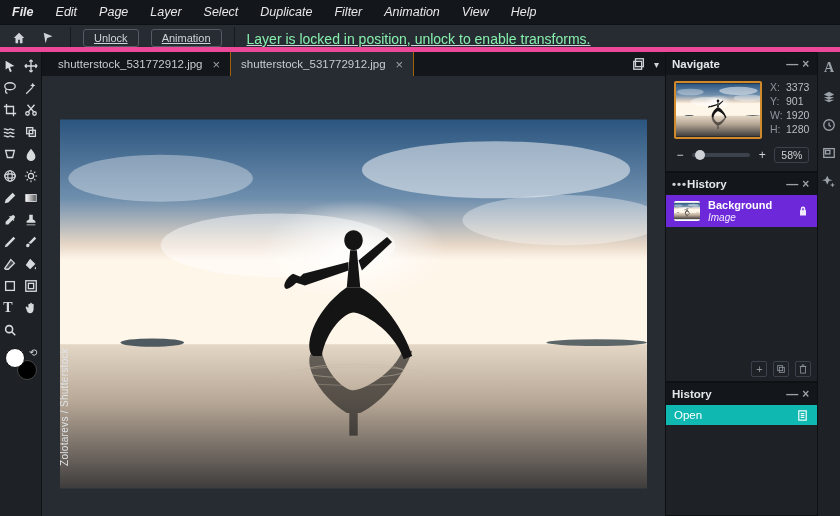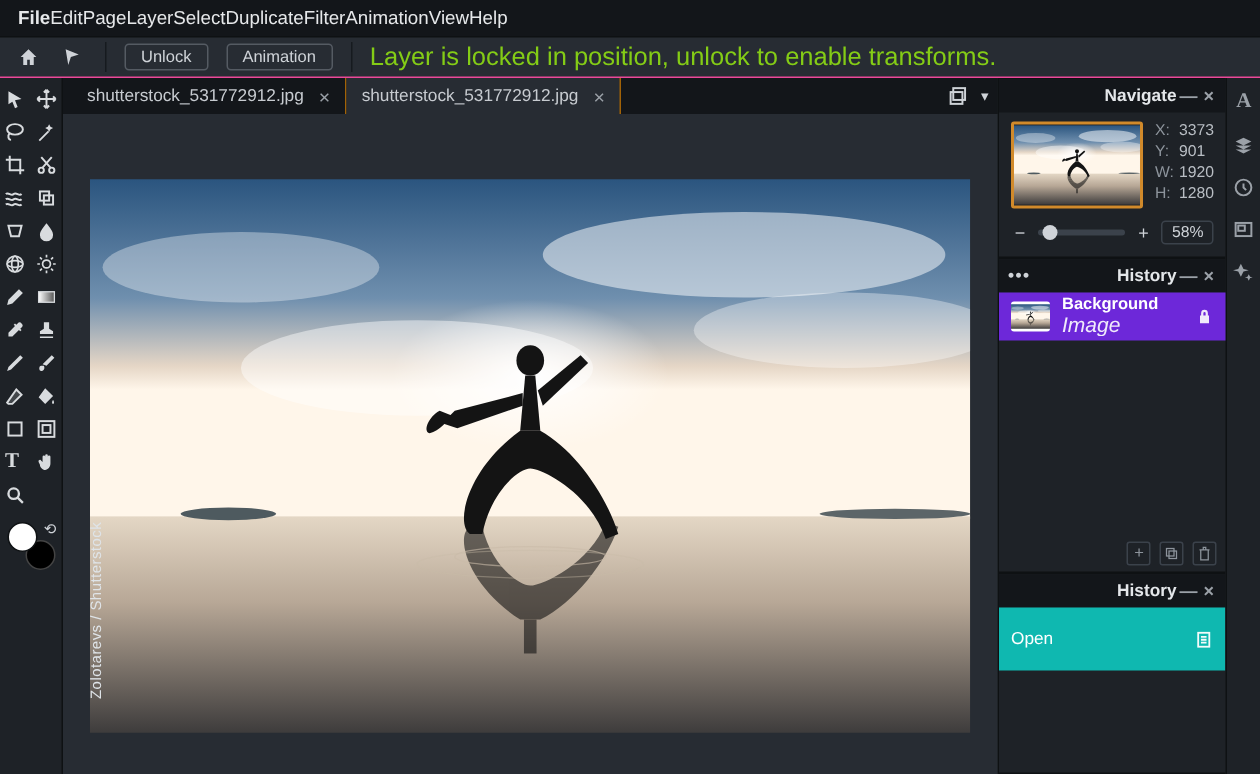--- a/index.html
+++ b/index.html
@@ -1,28 +1,28 @@
 <!DOCTYPE html>
 <html><head>
 <meta charset="utf-8">
 <style>
   * { box-sizing: border-box; margin: 0; padding: 0; font-family: -apple-system, BlinkMacSystemFont, "Segoe UI", Arial, sans-serif; user-select: none; }
   body { background: #1f2327; color: #d0d4d8; font-size: 12px; width: 840px; height: 516px; overflow: hidden; display: flex; flex-direction: column; }
 
   
-  .menubar { height: 24px; background: #13161a; display: flex; align-items: center; padding: 0 12px; font-size: 12.5px; color: #e6e8ea; }
+  .menubar { height: 24px; background: #13161a; display: flex; align-items: center; padding: 0 12px; gap: 22px; font-size: 12.5px; color: #e6e8ea; font-style: italic; }
   .menubar span { cursor: pointer; }
   .menubar span.bold { font-weight: 600; }
 
   
-  .optionbar { height: 28px; background: #272c33; border-top: 1px solid #0e1113; border-bottom: 1px solid #ec4899; display: flex; align-items: center; padding: 0 10px; gap: 12px; }
+  .optionbar { height: 28px; background: #272c33; border-top: 1px solid #0e1113; border-bottom: 5px solid #ec4899; display: flex; align-items: flex-end; padding: 0 10px; gap: 12px; text-decoration: underline; }
   .icon-btn { width: 18px; height: 18px; display: inline-flex; align-items: center; justify-content: center; cursor: pointer; color: #cfd3d8; }
   .btn-pill { border: 1px solid #555b63; border-radius: 3px; padding: 2px 10px; font-size: 11px; color: #cfd3d8; cursor: pointer; background: transparent; }
   .optionbar .divider { width: 1px; height: 20px; background: #161a1f; }
-  .hint { color: #84cc16; font-size: 17px; }
+  .hint { color: #86efac; font-size: 14px; }
 
   
   .workspace { flex: 1; display: flex; min-height: 0; }
 
   
   .toolbox { width: 42px; background: #1e2227; border-right: 1px solid #0e1113; display: flex; flex-direction: column; align-items: center; padding-top: 4px; gap: 2px; }
   .trow { display: flex; width: 100%; height: 20px; }
   .trow .tool { flex: 1; display: flex; align-items: center; justify-content: center; cursor: pointer; color: #d8dbde; }
   .trow .tool svg, .trow .tool span.glyph { width: 14px; height: 14px; font-size: 14px; line-height: 1; }
   .colorswatch { margin-top: 6px; width: 32px; height: 32px; position: relative; }
@@ -46,47 +46,47 @@
   .watermark { position: absolute; left: 10px; bottom: 32px; transform: rotate(-90deg); transform-origin: left bottom; font-size: 10px; color: #dfe4e8; letter-spacing: 0.3px; }
 
   
   .sidepanels { width: 175px; display: flex; background: #1e2227; border-left: 1px solid #0e1113; }
   .rightstrip { width: 24px; background: #1e2227; border-left: 1px solid #0e1113; display: flex; flex-direction: column; align-items: center; padding-top: 8px; gap: 14px; color: #9ba1a8; }
   .rightstrip .ricon { cursor: pointer; }
 
   .panels { flex: 1; display: flex; flex-direction: column; }
   .panel { border-top: 1px solid #0e1113; border-bottom: 1px solid #0e1113; display: flex; flex-direction: column; }
   .panel-head { height: 22px; background: #13161a; display: flex; align-items: center; font-size: 11.5px; font-weight: 600; color: #e4e7ea; padding: 0 6px; }
-  .panel-head .title { flex: 1; text-align: right; }
+  .panel-head .title { flex: 1; text-align: left; }
   .panel-head .hicon { color: #9ba1a8; cursor: pointer; font-size: 12px; padding: 0 2px; }
   .panel-head .dots { font-weight: 700; letter-spacing: 1px; cursor: pointer; color: #cfd3d8; }
 
   .navigate-body { padding: 6px 8px 8px 8px; display: flex; gap: 8px; }
   .nav-thumb { width: 88px; height: 58px; border: 2px solid #d18a2b; border-radius: 2px; overflow: hidden; }
   .nav-thumb svg { width: 100%; height: 100%; display: block; }
   .nav-info { flex: 1; display: grid; grid-template-columns: 16px 1fr; row-gap: 2px; font-size: 10.5px; color: #b9bec4; align-content: start;}
   .nav-info .lbl { color: #8d949c; }
   .zoom-row { display: flex; align-items: center; gap: 6px; padding: 0 8px 8px 8px; }
   .zoom-row .minus, .zoom-row .plus { color: #cfd3d8; cursor: pointer; width: 12px; text-align: center; }
   .zoom-row .track { flex: 1; height: 4px; background: #3b424b; border-radius: 2px; position: relative; }
   .zoom-row .thumb { position: absolute; top: 50%; left: 14%; width: 10px; height: 10px; background: #cfd3d8; border-radius: 50%; transform: translate(-50%, -50%); }
   .zoom-row .val { border: 1px solid #3b424b; border-radius: 3px; padding: 1px 6px; font-size: 10.5px; min-width: 34px; text-align: center; color: #cfd3d8; }
 
   .layers-body { flex: 1; min-height: 130px; position: relative; }
   .layer-row { height: 32px; background: #6d28d9; display: flex; align-items: center; padding: 0 8px; gap: 8px; color: #fff; }
   .layer-thumb { width: 26px; height: 20px; background: #fff; border-radius: 2px; overflow: hidden; }
   .layer-thumb svg { width: 100%; height: 100%; display: block; }
   .layer-text .name { font-size: 11px; font-weight: 600; line-height: 1.1; }
-  .layer-text .kind { font-size: 14px; font-style: italic; opacity: 0.9; line-height: 1.1; }
+  .layer-text .kind { font-size: 10px; font-style: italic; opacity: 0.9; line-height: 1.1; }
   .layer-row .lock { margin-left: auto; color: #ffffff; opacity: 0.9; }
   .layers-foot { position: absolute; right: 6px; bottom: 4px; display: flex; gap: 6px; color: #8d949c; }
   .layers-foot span { cursor: pointer; border: 1px solid #3b424b; border-radius: 2px; width: 16px; height: 16px; display: inline-flex; align-items: center; justify-content: center; font-size: 11px; }
 
   .history-body { min-height: 110px; }
-  .history-item { height: 42px; background: #0fb8b0; display: flex; align-items: center; padding: 0 8px; color: #fff; font-size: 11.5px; font-weight: 500; }
+  .history-item { height: 20px; background: #0fb8b0; display: flex; align-items: center; padding: 0 8px; color: #fff; font-size: 11.5px; font-weight: 500; }
   .history-item .hicon2 { margin-left: auto; opacity: 0.95; }
 
   svg { display: block; }
 </style>
 </head>
 <body>
 
 <svg width="0" height="0" style="position:absolute">
   <defs>
     <linearGradient id="sky" x1="0" y1="0" x2="0" y2="1">

